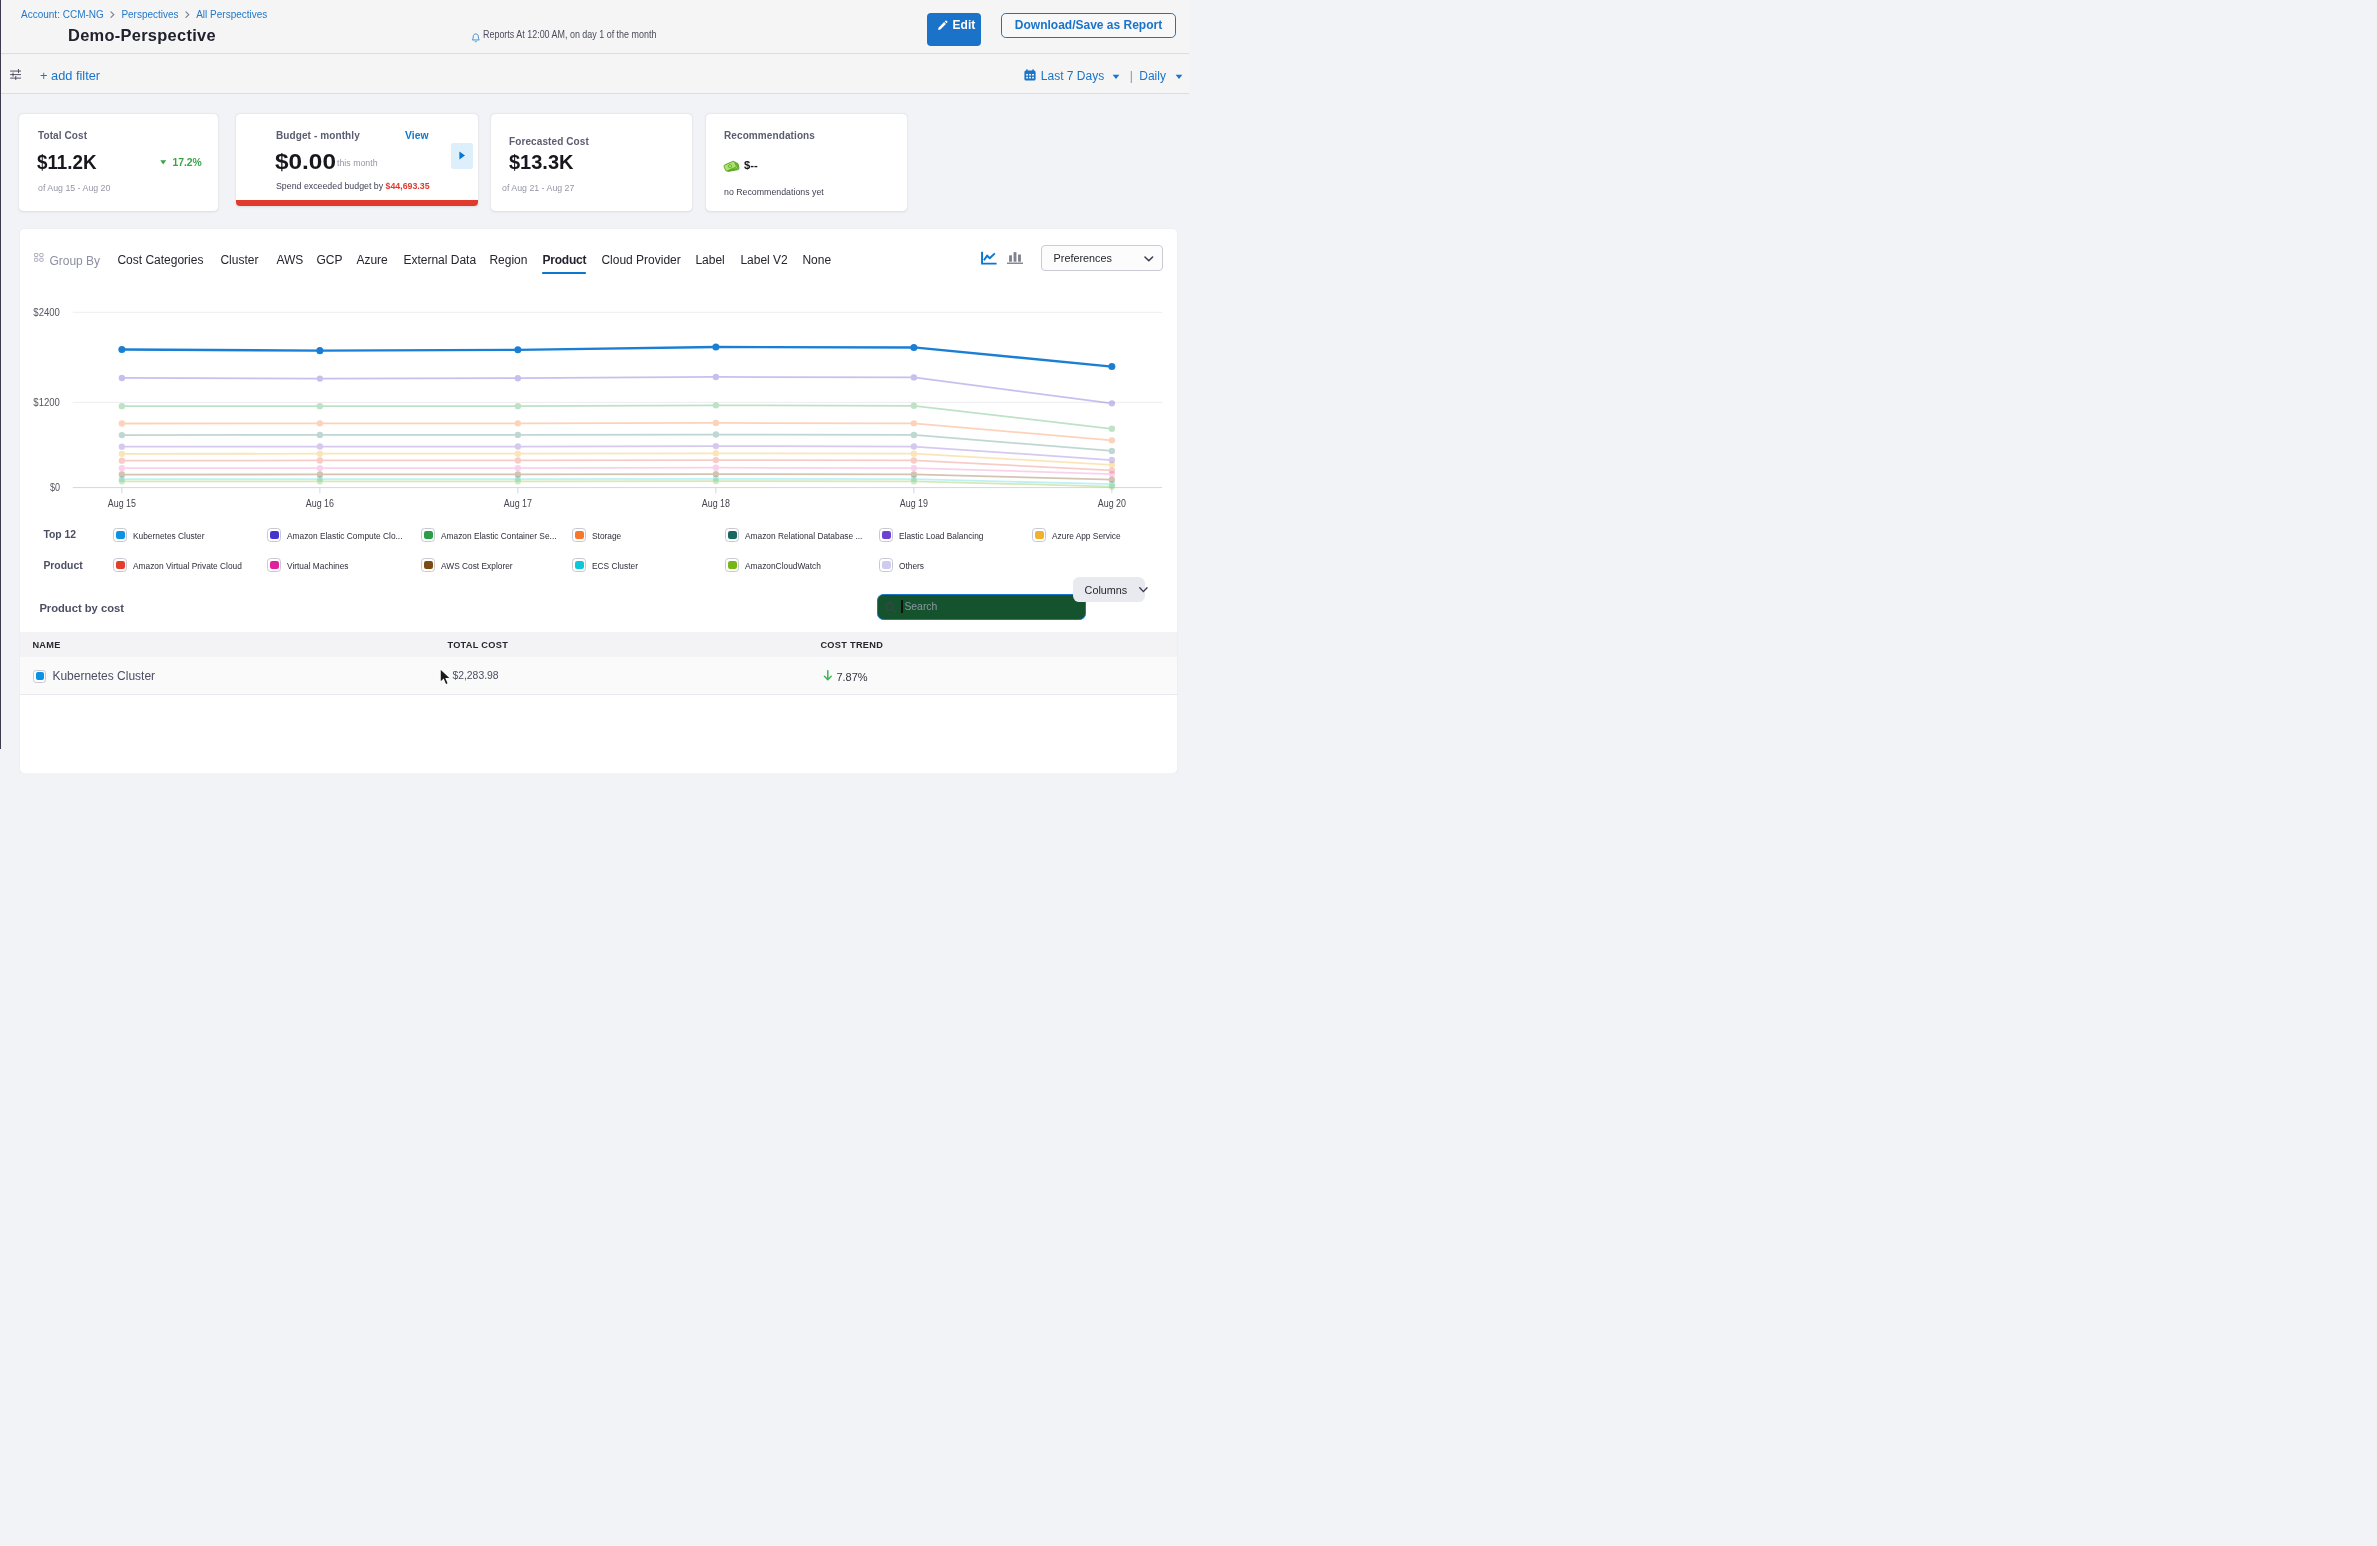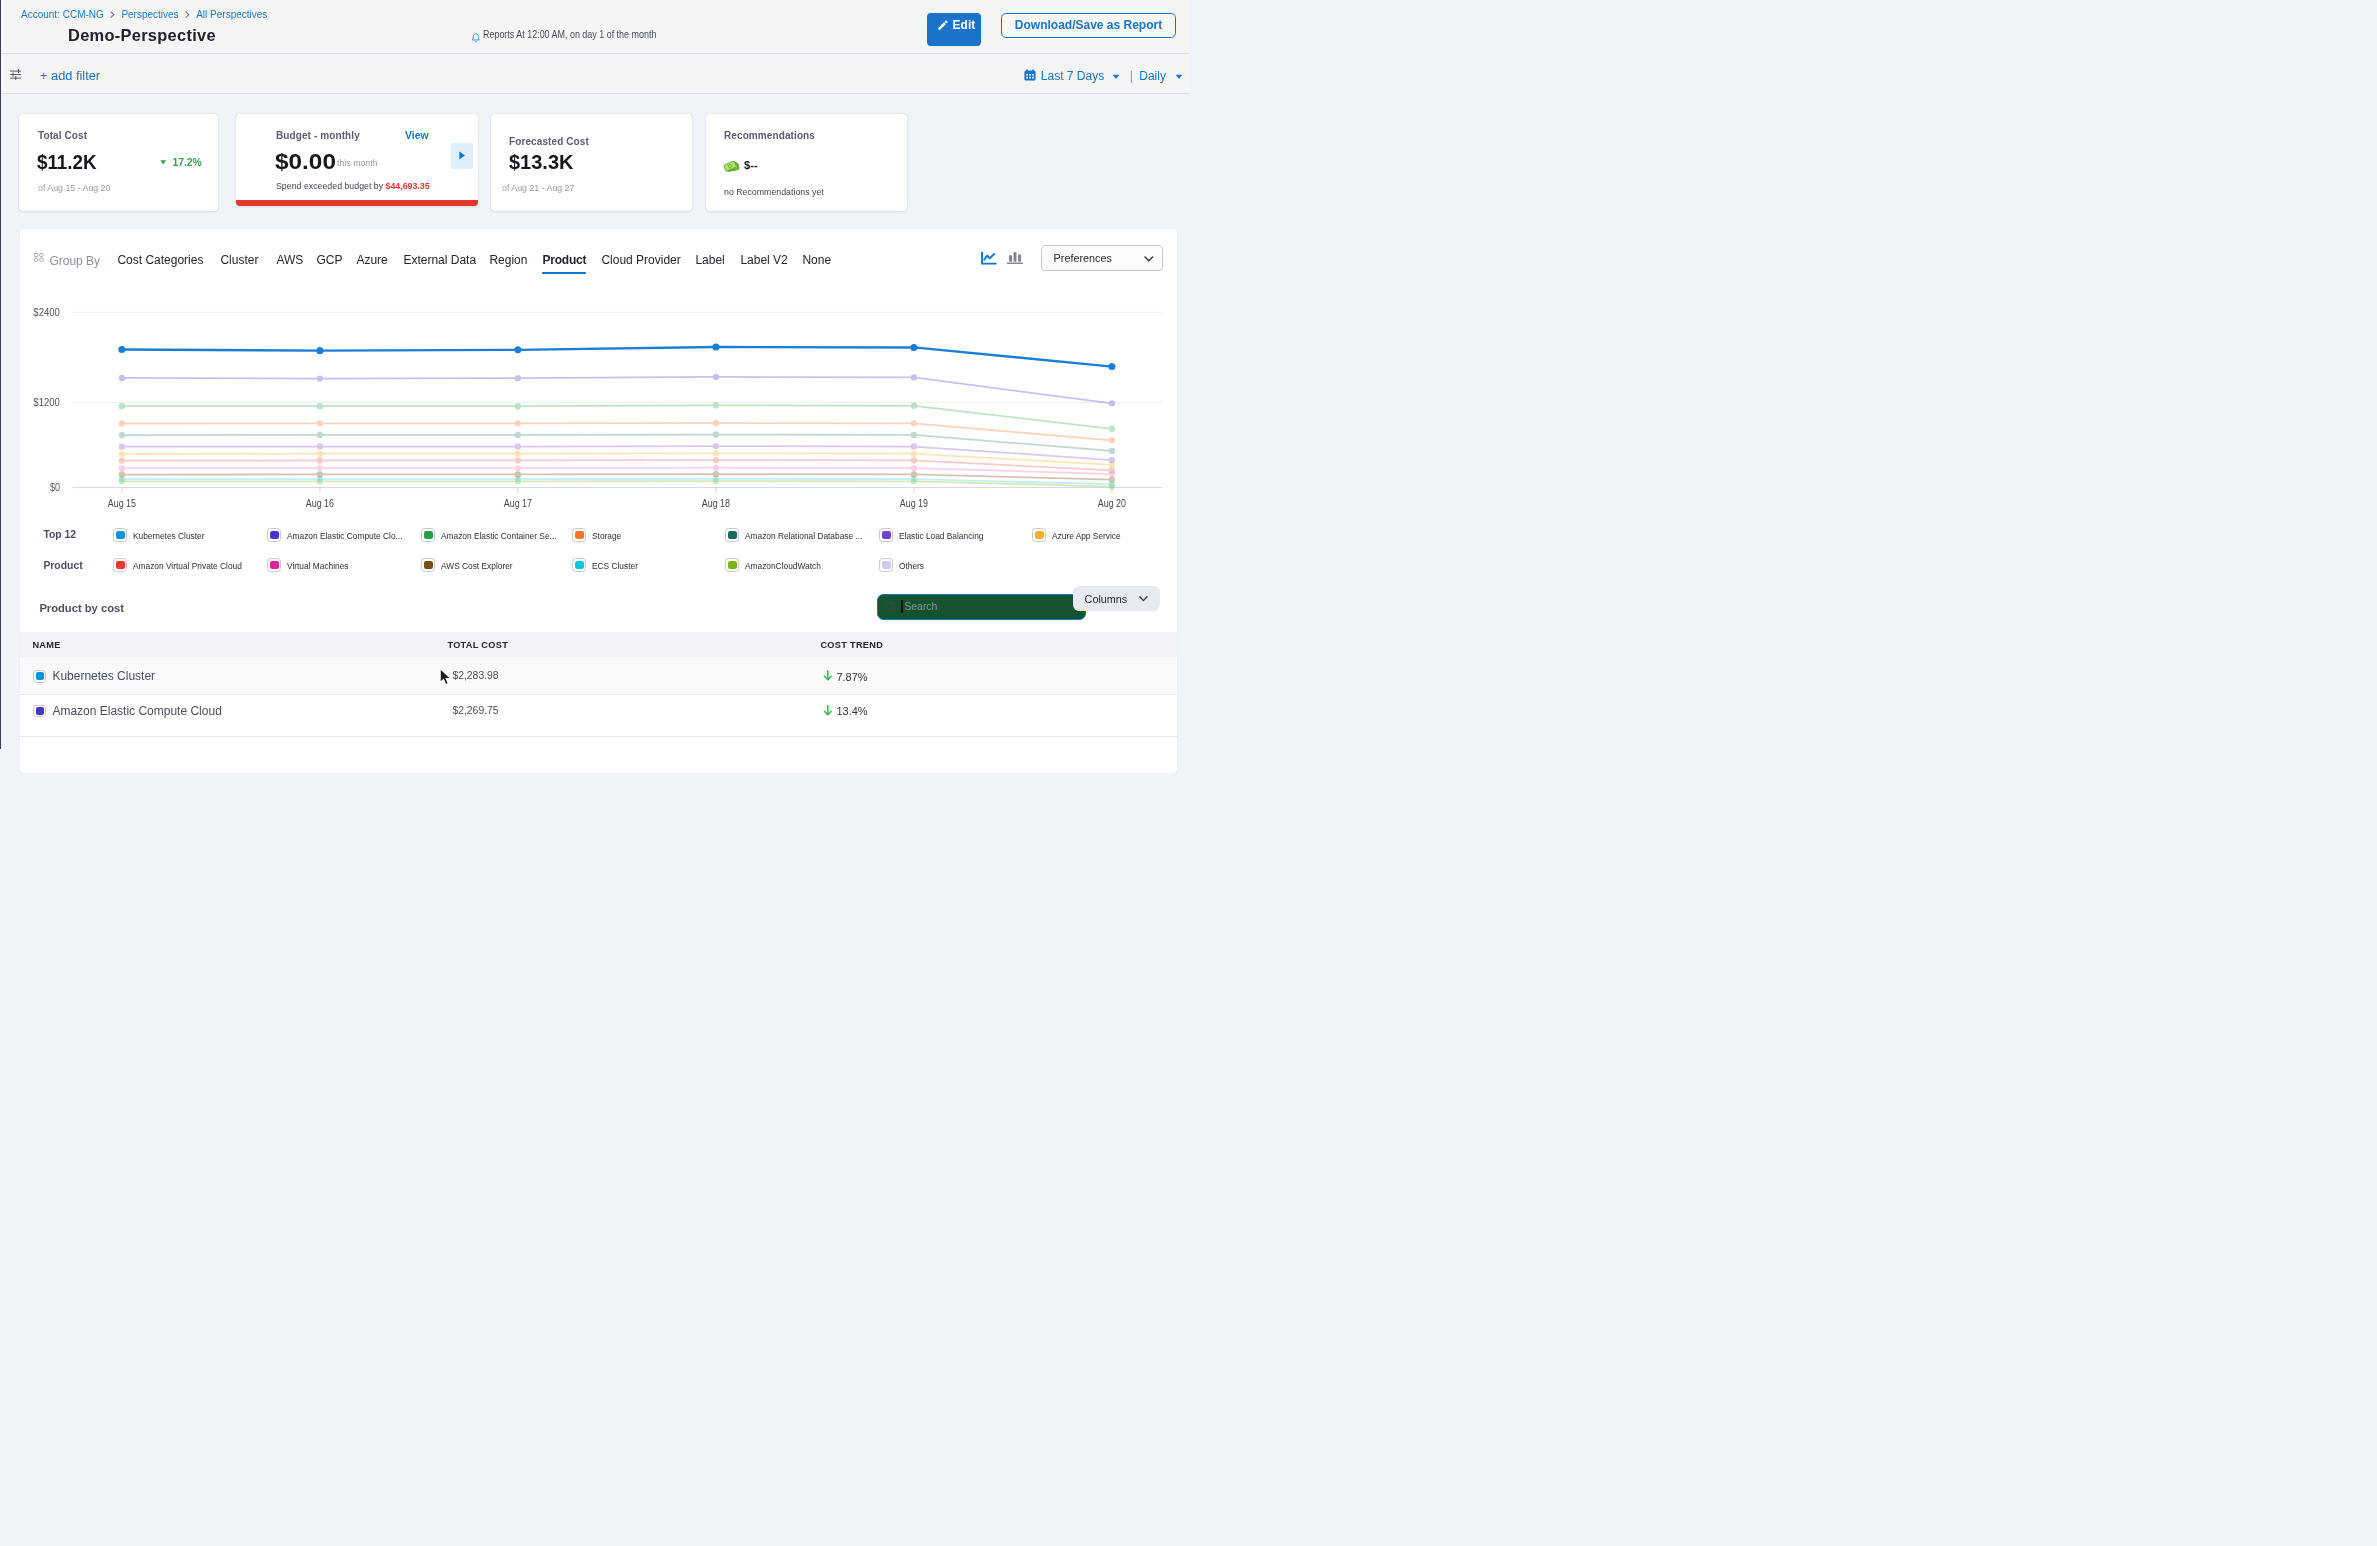--- a/index.html
+++ b/index.html
@@ -48,21 +48,21 @@
 .lgb { position:absolute; left:0; top:0; width:13.6px; height:13.6px; border:0.8px solid #c8c8d2; border-radius:3.6px; background:#fff; box-shadow:inset 0 0 0 1.2px #fff; }
 .lgb i { position:absolute; left:1.8px; top:1.8px; width:8.6px; height:8.6px; border-radius:2.2px; display:block; }
 .lgt { position:absolute; left:20px; top:1.6px; font-size:9.6px; color:#2e2f3a; white-space:nowrap; transform:scaleX(0.87); transform-origin:0 50%; }
 #top12 { position:absolute; left:23px; top:290px; font-size:10.4px; font-weight:bold; color:#4c4e64; line-height:31px; }
 
 
 #pbc { position:absolute; left:19px; top:373px; font-size:11.2px; font-weight:bold; color:#4c4e64; }
 #search { position:absolute; left:857px; top:365px; width:209px; height:26px; border:1.6px solid #1a74c8; border-radius:6.4px; background:#14532d; }
 #search .ph { position:absolute; left:26px; top:6px; font-size:10.4px; color:#8f97a5; }
 #search .tcaret { position:absolute; left:23px; top:4.8px; width:1.6px; height:13.6px; background:#111; }
-#cols { position:absolute; left:1053px; top:357px; width:87px; height:25px; background:#e9eaf0; border-radius:6.4px; font-size:10.8px; color:#26272e; }
+#cols { position:absolute; left:1053px; top:348px; width:72px; height:25px; background:#e9eaf0; border-radius:6.4px; font-size:10.8px; color:#26272e; }
 #cols span { position:absolute; left:11.2px; top:7.2px; }
 #tblhead { position:absolute; left:0; top:403px; width:1157px; height:25px; background:#f3f3f6; }
 .th { font-size:9.2px; font-weight:bold; color:#26272e; letter-spacing:0.3px; position:absolute; top:8px; }
 .row { position:absolute; left:0; width:1157px; }
 .cbx { position:absolute; left:12.8px; width:12.8px; height:12.8px; border:0.8px solid #c8c8d2; border-radius:3.2px; background:#fff; }
 .cbx i { position:absolute; left:1.6px; top:1.6px; width:8.1px; height:8.1px; border-radius:2px; display:block; }
 .rowname { position:absolute; left:32px; font-size:12px; color:#4b4d61; white-space:nowrap; }
 .rowcost { position:absolute; left:432px; font-size:10.4px; color:#4b4d61; }
 .rowtrend { position:absolute; left:816px; font-size:11px; font-weight:normal; color:#33343f; }
 .tarw { position:absolute; left:803px; }
@@ -437,31 +437,20 @@
     <span class="cbx" style="top:12.8px;">
         <i style="background:#0b92e4;"></i>
       </span>
     <span class="rowname" style="top:12px;">Kubernetes Cluster</span>
     <span class="rowcost" style="top:13px;">$2,283.98</span>
     <svg class="tarw" style="top:12.8px;" width="9.6" height="11.2" viewBox="0 0 12 14">
         <path d="M6 1 L6 11.4 M1.8 7.8 L6 12.2 L10.2 7.8" fill="none" stroke="#3fb554" stroke-width="1.9" stroke-linecap="round" stroke-linejoin="round"></path>
       </svg>
     <span class="rowtrend" style="top:13.6px;">7.87%</span>
   </div>
-  <div class="row" style="top:466px; height:42px; border-bottom:0.8px solid #e8e8ee;">
-    <span class="cbx" style="top:9.6px;">
-        <i style="background:#4433cf;"></i>
-      </span>
-    <span class="rowname" style="top:8.8px;">Amazon Elastic Compute Cloud</span>
-    <span class="rowcost" style="top:10px;">$2,269.75</span>
-    <svg class="tarw" style="top:9.6px;" width="9.6" height="11.2" viewBox="0 0 12 14">
-        <path d="M6 1 L6 11.4 M1.8 7.8 L6 12.2 L10.2 7.8" fill="none" stroke="#3fb554" stroke-width="1.9" stroke-linecap="round" stroke-linejoin="round"></path>
-      </svg>
-    <span class="rowtrend" style="top:10.4px;">13.4%</span>
-  </div>
 </div>
 
 <svg style="position:absolute;left:439px;top:668px;" width="16" height="19" viewBox="0 0 20 24">
     <path d="M1.4 0.9 L1.4 18.3 L5.6 14.5 L8.4 21 L11.6 19.6 L8.8 13.3 L14.4 13.1 Z" fill="#1a1a1a" stroke="#fff" stroke-width="1.3"></path>
   </svg>
 
 <div style="position:absolute; left:0; top:0; width:1.2px; height:749px; background:#3c3c4e;"></div>
 
 
 </body></html>

